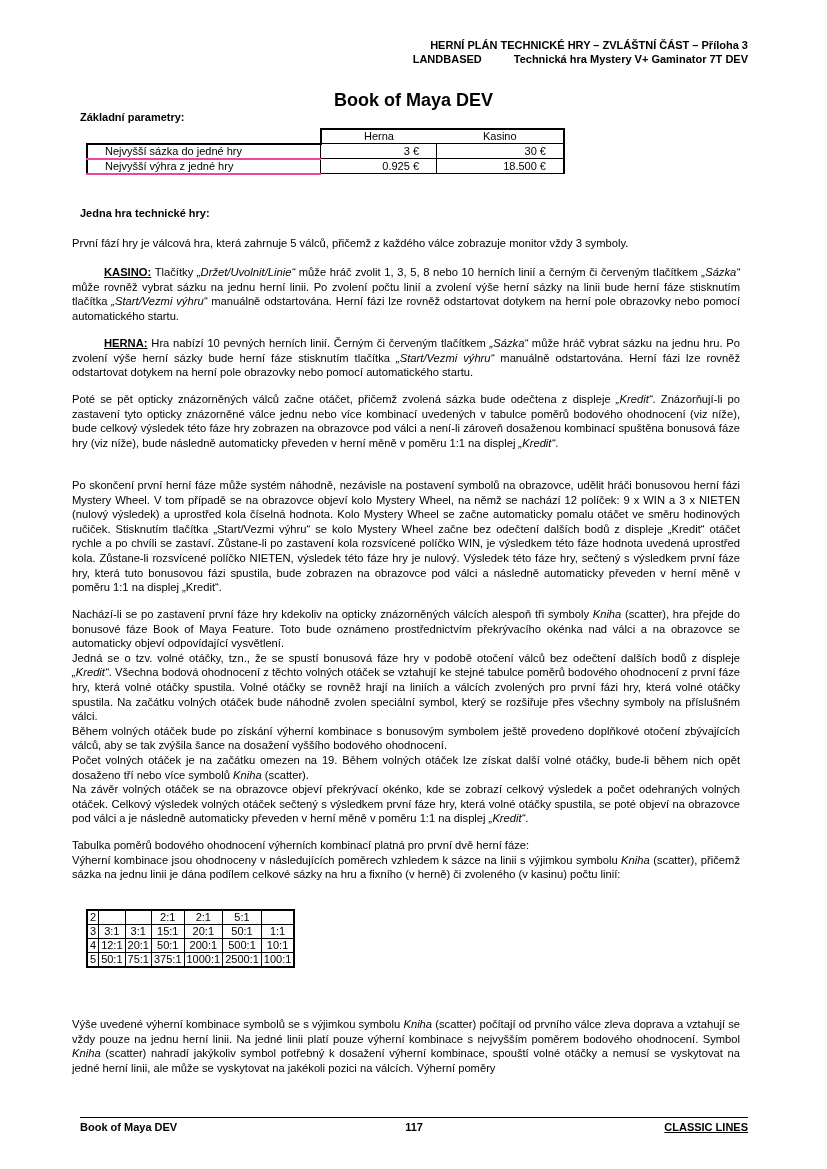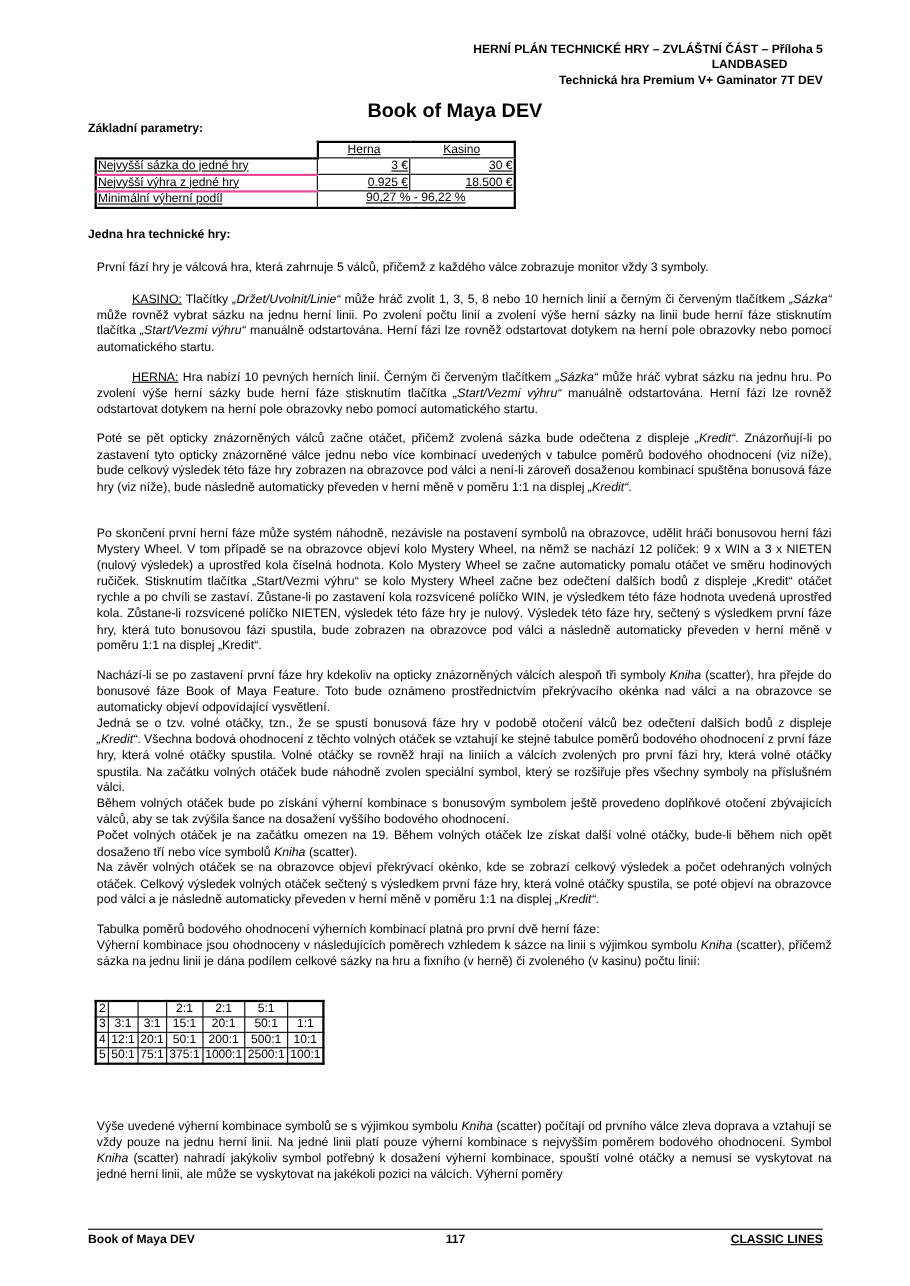--- a/index.html
+++ b/index.html
@@ -1,59 +1,59 @@
 <!DOCTYPE html>
 <html><head>
 <meta charset="utf-8">
 <style>
   html, body { margin: 0; padding: 0; background: #ffffff; }
   body { width: 827px; height: 1169px; position: relative; overflow: hidden;
          font-family: "Liberation Sans", sans-serif; color: #000; }
   .page-header { position: absolute; left: 80px; top: 38px; width: 668px; text-align: right;
                  font-weight: bold; font-size: 11px; line-height: 14px; }
-  .page-header .line2 { display: flex; justify-content: flex-end; flex-direction: column; }
+  .page-header .line2 { display: flex; justify-content: flex-end; }
   .page-header .line2 .left { margin-right: 32px; }
   .doc-title { position: absolute; left: 0; width: 827px; top: 90px; text-align: center;
                font-weight: bold; font-size: 18px; }
   .section-title { position: absolute; left: 80px; font-weight: bold; font-size: 11px; }
   table.params { position: absolute; left: 86px; top: 128px; border-collapse: collapse;
                  font-size: 11px; line-height: 13px; }
-  table.params td { padding: 0 1px; height: 13px; text-decoration: underline; }
+  table.params td { padding: 0 17px; height: 13px; }
   table.params td.lbl { width: 198px; border-left: 2px solid #000; border-bottom: 2px solid #ec4899; }
   table.params td.num { text-align: right; border-left: 1px solid #000; border-bottom: 1px solid #000; }
   table.params td.c1 { width: 81px; }
   table.params td.c2 { width: 92px; border-right: 2px solid #000; }
   table.params tr.hdr td { text-align: center; border-top: 2px solid #000; border-bottom: 1px solid #000; }
   table.params tr.hdr td.empty { border: none; border-bottom: 2px solid #000; }
   table.params tr.hdr td.c1 { border-left: 2px solid #000; }
   table.params tr.last td { border-bottom: 2px solid #000; }
-  .para { position: absolute; left: 88px; width: 668px; font-size: 11.2px; line-height: 14.6px;
+  .para { position: absolute; left: 72px; width: 668px; font-size: 11.2px; line-height: 14.6px;
           text-align: justify; }
-  .para .ul { font-weight: normal; text-decoration: underline; padding-left: 32px; }
+  .para .ul { font-weight: bold; text-decoration: underline; padding-left: 32px; }
   .para em { font-style: italic; }
   table.pay { position: absolute; left: 86px; top: 909px; border-collapse: collapse;
               font-size: 11px; line-height: 13px; border: 2px solid #000; }
   table.pay th, table.pay td { border: 1px solid #000; text-align: center; padding: 0 2px; font-weight: normal; }
   table.pay th { height: 28px; }
   table.pay td { height: 13px; }
   .footer-rule { position: absolute; left: 80px; top: 1117px; width: 668px; height: 1px; background: #000; }
   .footer { position: absolute; left: 80px; top: 1121px; width: 668px; font-weight: bold; font-size: 11px;
             display: flex; justify-content: space-between; }
   .footer span { flex: 1; }
   .footer .mid { text-align: center; }
   .footer .right { text-align: right; text-decoration: underline; }
 </style>
 </head>
 <body>
 
 <div class="page-header">
-  <div>HERNÍ PLÁN TECHNICKÉ HRY – ZVLÁŠTNÍ ČÁST – Příloha 5</div>
+  <div>HERNÍ PLÁN TECHNICKÉ HRY – ZVLÁŠTNÍ ČÁST – Příloha 3</div>
   <div class="line2">
     <span class="left">LANDBASED</span>
-    <span>Technická hra Premium V+ Gaminator 7T DEV</span>
+    <span>Technická hra Mystery V+ Gaminator 7T DEV</span>
   </div>
 </div>
 
 <div class="doc-title">Book of Maya DEV</div>
 
 <div class="section-title" style="top:111px">Základní parametry:</div>
 
 <table class="params">
   <tbody>
       <tr class="hdr">
@@ -63,24 +63,20 @@
   </tr>
   <tr>
     <td class="lbl">Nejvyšší sázka do jedné hry</td>
     <td class="num c1">3 €</td>
     <td class="num c2">30 €</td>
   </tr>
   <tr>
     <td class="lbl">Nejvyšší výhra z jedné hry</td>
     <td class="num c1">0.925 €</td>
     <td class="num c2">18.500 €</td>
-  </tr>
-  <tr class="last">
-    <td class="lbl">Minimální výherní podíl</td>
-    <td class="num c2" colspan="2" style="text-align:center">90,27 % - 96,22 %</td>
   </tr>
 </tbody>
   </table>
 
 <div class="section-title" style="top:207px">Jedna hra technické hry:</div>
 
 <div class="para" style="top:236px">První fází hry je válcová hra, která zahrnuje 5 válců, přičemž z každého válce zobrazuje monitor vždy 3 symboly.</div>
 
 <div class="para" style="top:265px">
   <span class="ul">KASINO:</span><span> Tlačítky </span><em>„Držet/Uvolnit/Linie“</em><span> může hráč zvolit 1, 3, 5, 8 nebo 10 herních linií a černým či červeným tlačítkem </span><em>„Sázka“</em><span> může rovněž vybrat sázku na jednu herní linii. Po zvolení počtu linií a zvolení výše herní sázky na linii bude herní fáze stisknutím tlačítka </span><em>„Start/Vezmi výhru“</em><span> manuálně odstartována. Herní fázi lze rovněž odstartovat dotykem na herní pole obrazovky nebo pomocí automatického startu.</span>

